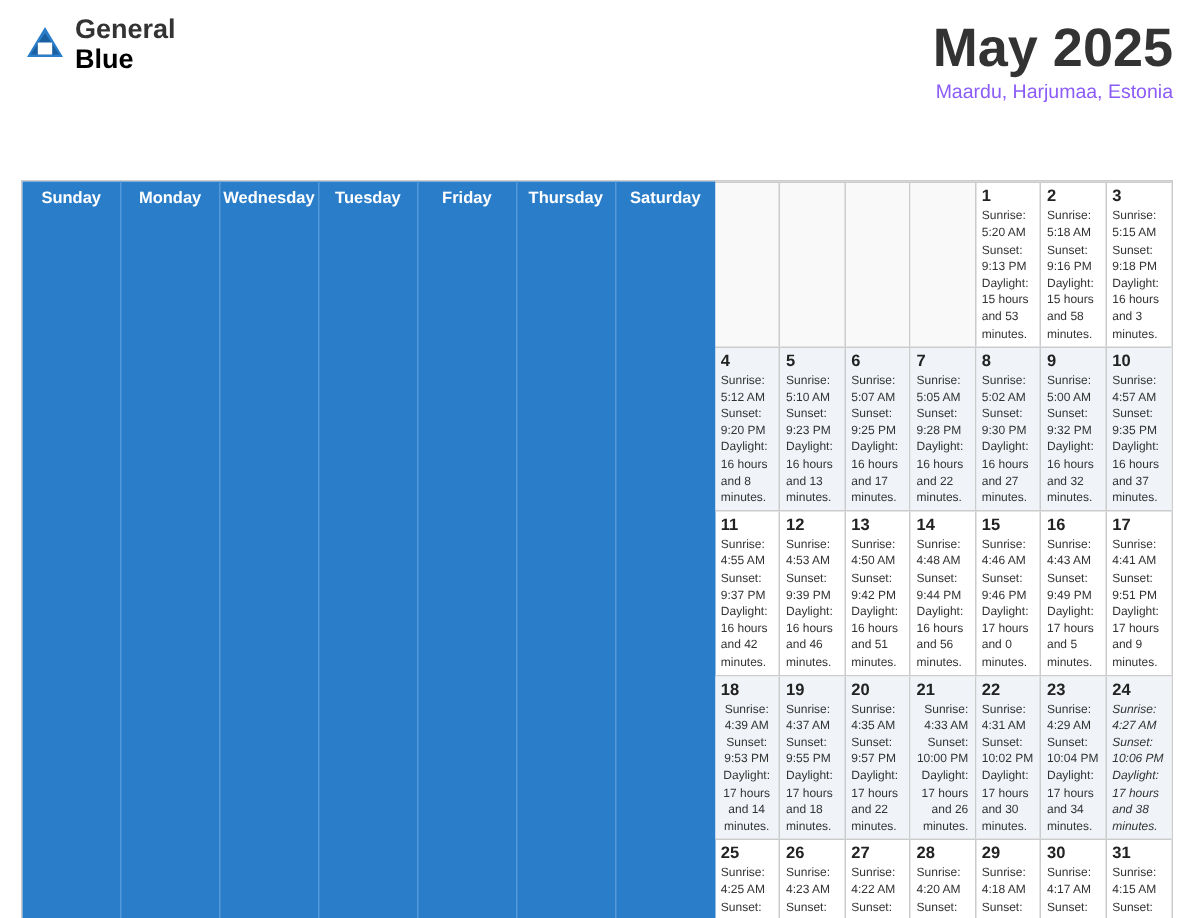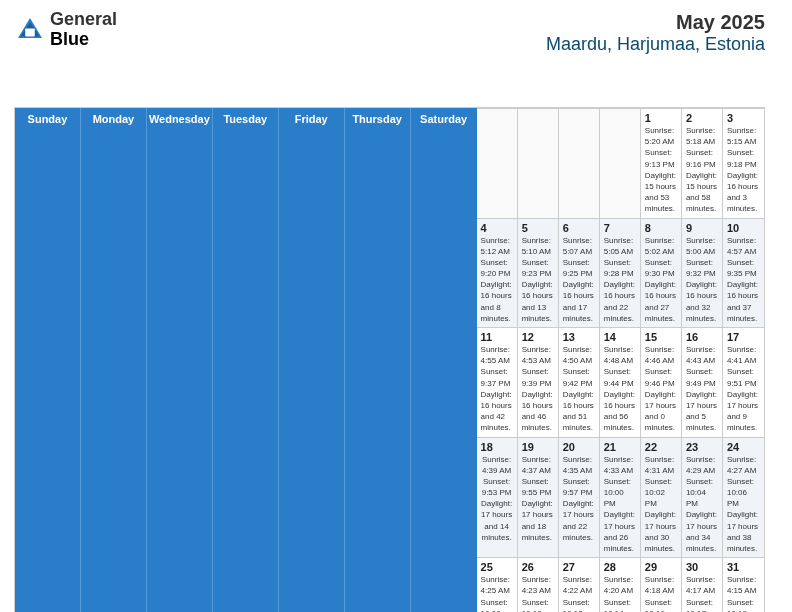--- a/index.html
+++ b/index.html
@@ -8,21 +8,21 @@
       height: 612px;
       font-family: Arial, sans-serif;
       background: #fff;
       overflow: hidden;
     }
     .page {
       width: 792px;
       height: 457px;
       display: flex;
       flex-direction: column;
-      padding: 10px 27px 10px 14px;
+      padding: 10px 10px 10px 14px;
     }
     .header {
       display: flex;
       justify-content: space-between;
       align-items: flex-start;
       margin-bottom: 6px;
     }
     .logo {
       display: flex;
       align-items: center;
@@ -36,28 +36,28 @@
     .logo-general { color: #333; }
     .logo-blue { color: #000000; }
     .logo-icon {
       width: 32px;
       height: 32px;
     }
     .title-block {
       text-align: right;
     }
     .month-year {
-      font-size: 20px;
+      font-size: 36px;
       font-weight: bold;
       color: #333;
       line-height: 1.2;
     }
     .location {
-      font-size: 18px;
-      color: #0c4a6e;
+      font-size: 13px;
+      color: #8b5cf6;
     }
     .calendar {
       flex: 1;
       display: flex;
       border: 1px solid #ccc;
       margin-top: 46px;
     }
     .cal-header {
       display: grid;
       grid-template-columns: repeat(7, 1fr);
@@ -301,42 +301,42 @@
           </div>
           <div class="cal-cell alt-bg">
             <div class="day-num">20</div>
             <div class="day-info" style="white-space: pre-line;">Sunrise: 4:35 AM
 Sunset: 9:57 PM
 Daylight: 17 hours
 and 22 minutes.</div>
           </div>
           <div class="cal-cell alt-bg">
             <div class="day-num">21</div>
-            <div class="day-info" style="white-space: pre-line;">Sunrise: 4:33 AM
+            <div class="day-info" style="white-space: pre-line; text-align: right;">Sunrise: 4:33 AM
 Sunset: 10:00 PM
 Daylight: 17 hours
 and 26 minutes.</div>
           </div>
           <div class="cal-cell alt-bg">
             <div class="day-num">22</div>
             <div class="day-info" style="white-space: pre-line;">Sunrise: 4:31 AM
 Sunset: 10:02 PM
 Daylight: 17 hours
 and 30 minutes.</div>
           </div>
           <div class="cal-cell alt-bg">
             <div class="day-num">23</div>
             <div class="day-info" style="white-space: pre-line;">Sunrise: 4:29 AM
 Sunset: 10:04 PM
 Daylight: 17 hours
 and 34 minutes.</div>
           </div>
           <div class="cal-cell alt-bg">
             <div class="day-num">24</div>
-            <div class="day-info" style="white-space: pre-line;">Sunrise: 4:27 AM
+            <div class="day-info" style="white-space: pre-line; font-style: italic;">Sunrise: 4:27 AM
 Sunset: 10:06 PM
 Daylight: 17 hours
 and 38 minutes.</div>
           </div>
         </div>
         <div class="cal-row">
           <div class="cal-cell">
             <div class="day-num">25</div>
             <div class="day-info" style="white-space: pre-line;">Sunrise: 4:25 AM
 Sunset: 10:08 PM

